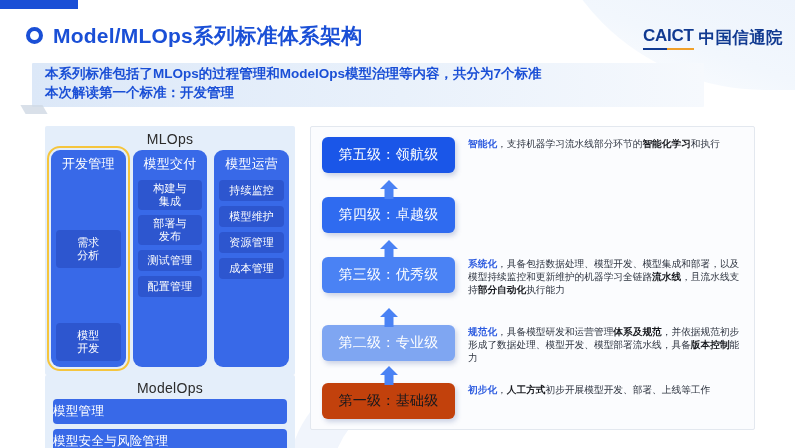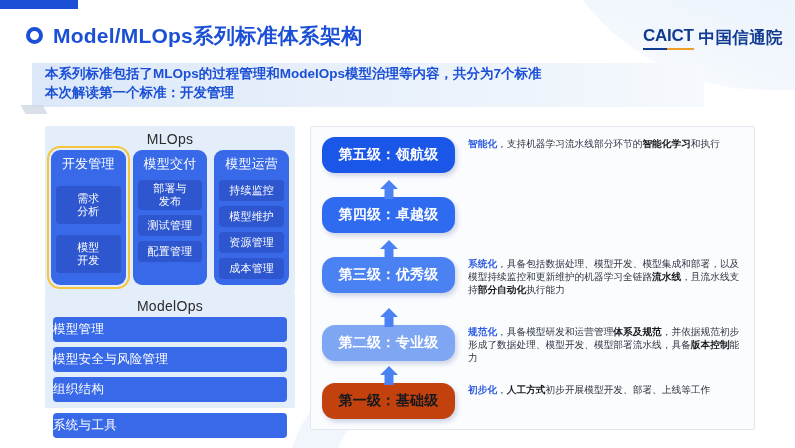--- a/index.html
+++ b/index.html
@@ -100,21 +100,21 @@
     text-align:center;color:#ffffff;font-size:13px;font-weight:normal;
     padding:1px 0 2px;letter-spacing:.2px;
   }
   .chip{
     background:#2d56cf;color:#ffffff;border-radius:4px;
     text-align:center;font-size:11px;line-height:13px;
     padding:4px 2px;letter-spacing:.2px;
   }
   .chip.two-line{padding:2px 2px;}
   .col.spaced{gap:11px;}
-  .col.spaced .chip{padding:6px 18px;}
+  .col.spaced .chip{padding:6px 18px;margin-top:44px;}
 
   .modelops-block{
     background:#e4eefa;border-radius:2px;padding:3px 8px 6px;margin-top:0;
   }
   .bar{
     background:#3869e8;color:#ffffff;border-radius:4px;
     text-align:left;font-size:12.5px;padding:4px 0;margin-bottom:5px;
     letter-spacing:.3px;
   }
   .bar:last-child{margin-bottom:0;}
@@ -122,22 +122,22 @@
 
   
   .right-panel{
     position:absolute;left:310px;top:126px;width:445px;height:304px;
     background:#fbfcfe;border:1px solid #e3e8ef;border-radius:2px;
     box-sizing:border-box;
   }
   .level-row{position:absolute;left:0;right:0;display:flex;align-items:flex-start;}
   .level-box{
     width:133px;margin-left:11px;flex:0 0 133px;
-    border-radius:13px;text-align:center;color:#ffffff;
-    font-size:14px;font-weight:bold;letter-spacing:.3px;
+    border-radius:6px;text-align:center;color:#ffffff;
+    font-size:14px;font-weight:normal;letter-spacing:.3px;
     padding:9px 0;box-sizing:border-box;
     box-shadow:2px 3px 5px rgba(40,70,140,.22);
   }
   .level-desc{
     flex:1;margin-left:13px;margin-right:12px;
     font-size:9.7px;line-height:13.2px;color:#2e3440;
   }
   .level-desc .kw{color:#2f5de0;font-weight:bold;}
   .level-desc b{color:#16181d;font-weight:bold;}
   .arrow{
@@ -181,20 +181,24 @@
     <div class="mlops-block">
       <div class="section-title">MLOps</div>
       <div class="cols" id="mlops-cols">
           <div class="col highlight spaced">
             <div class="col-head">开发管理</div>
             <div class="chip">需求分析</div>
             <div class="chip">模型开发</div>
           </div>
           <div class="col">
             <div class="col-head">模型交付</div>
+            <div class="chip two-line">
+              <div>构建与</div>
+              <div>集成</div>
+            </div>
             <div class="chip two-line">
               <div>部署与</div>
               <div>发布</div>
             </div>
             <div class="chip">测试管理</div>
             <div class="chip">配置管理</div>
           </div>
           <div class="col">
             <div class="col-head">模型运营</div>
             <div class="chip">持续监控</div>

